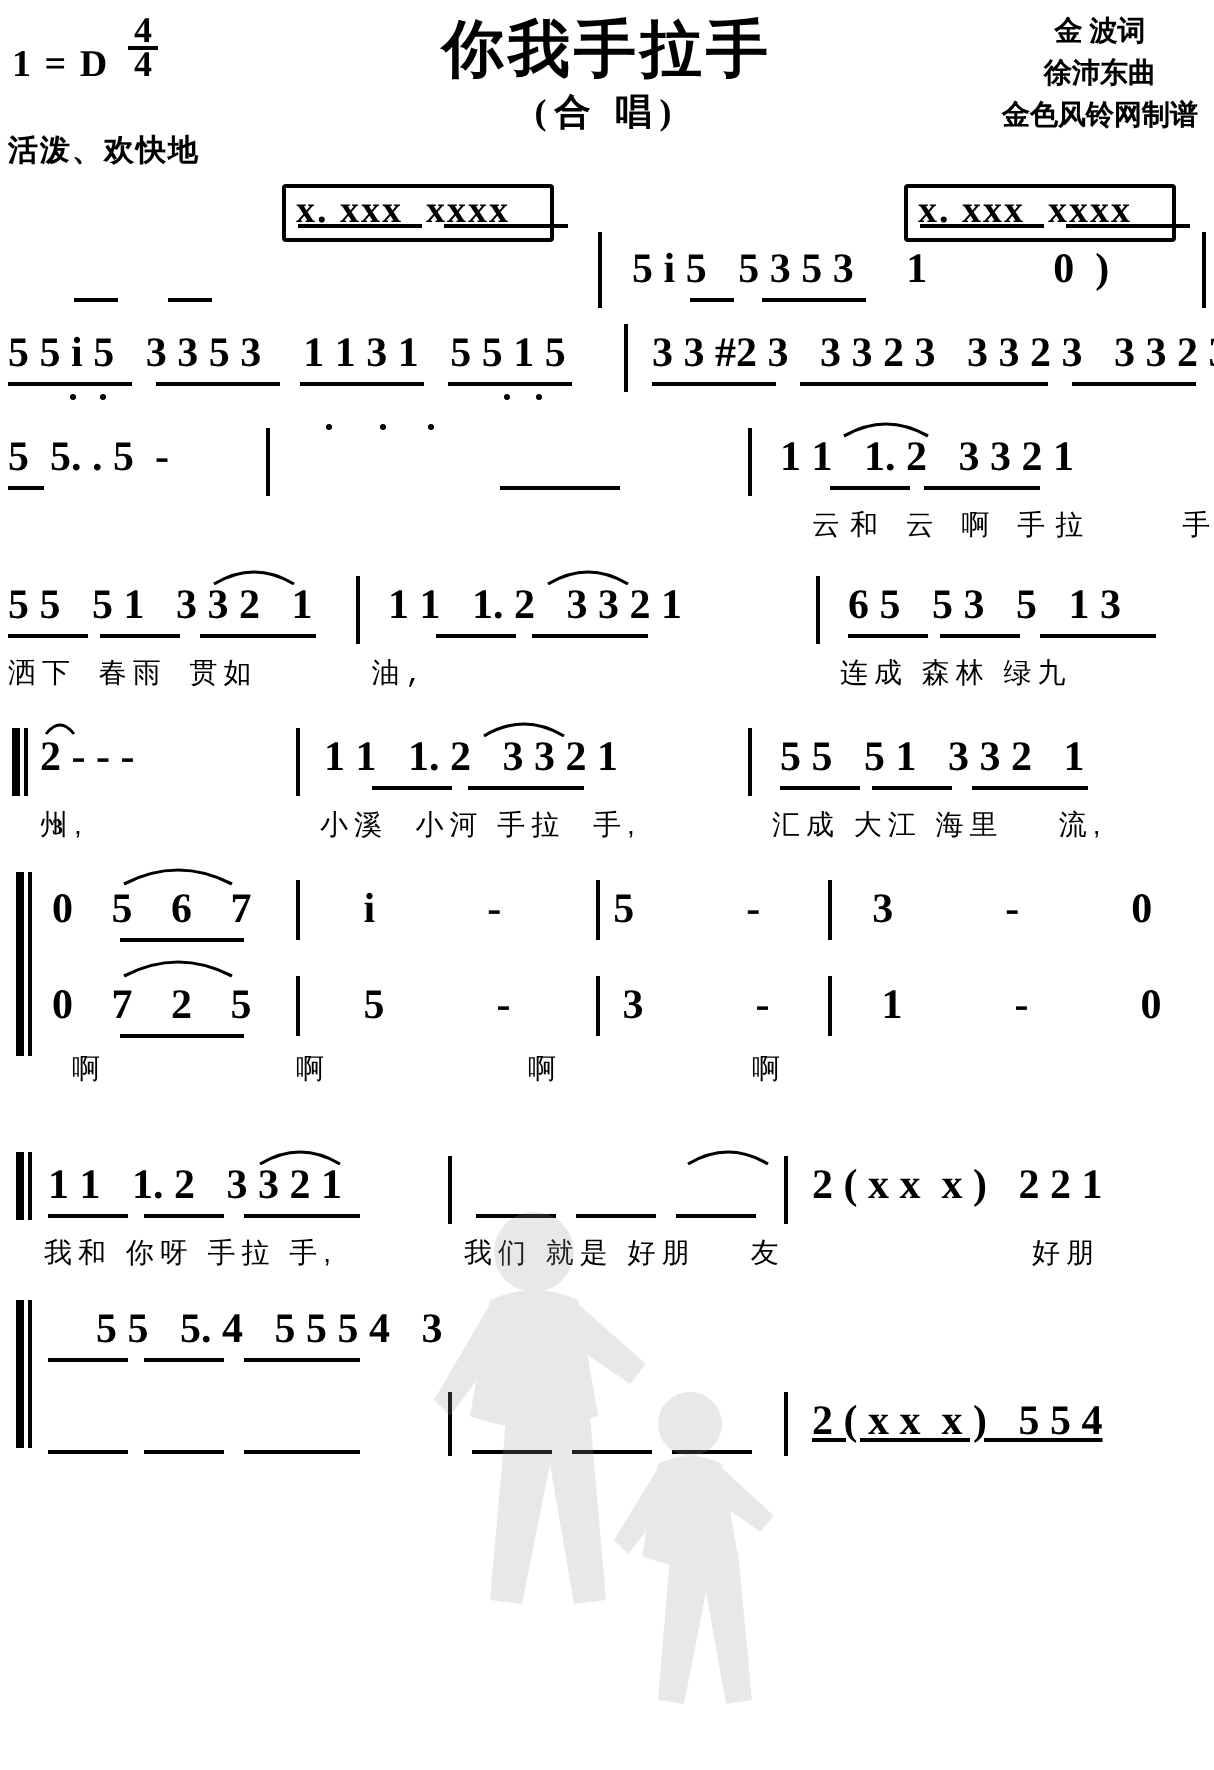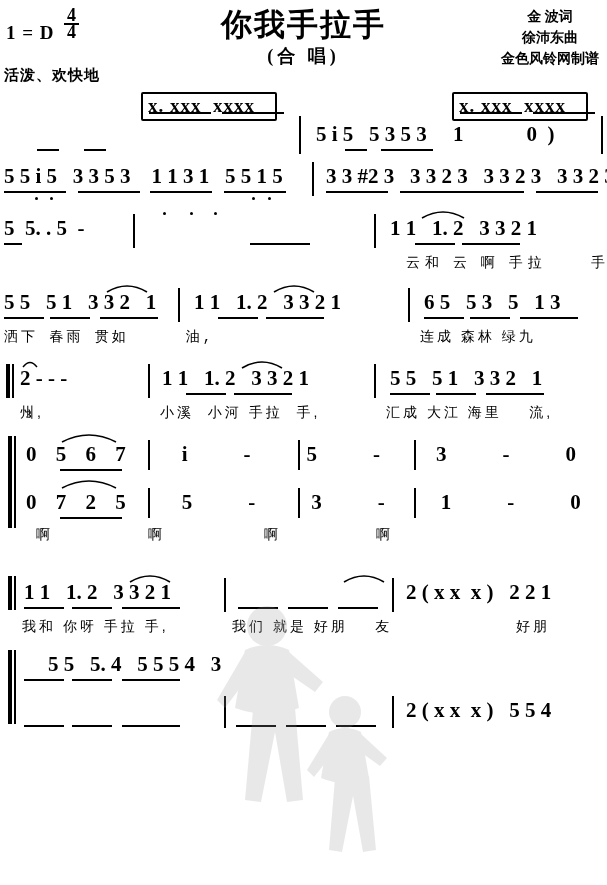--- a/index.html
+++ b/index.html
@@ -301,21 +301,21 @@
       </svg>
     </div>
     <div class="nt" style="left:12px;top:6px;margin-left:36px;">5 5   5. 4   5 5 5 4   3</div>
     <div class="und" style="left:24px;top:31px;width:40px;"></div>
     <div class="und" style="left:72px;top:31px;width:40px;"></div>
     <div class="und" style="left:122px;top:31px;width:58px;"></div>
     <div class="und" style="left:24px;top:77px;width:40px;"></div>
     <div class="und" style="left:72px;top:77px;width:40px;"></div>
     <div class="und" style="left:122px;top:77px;width:58px;"></div>
 
-    <div class="nt" style="left:406px;top:52px;">2 ( x x  x )   5 5 4</div>
+    <div class="nt" style="left:406px;top:52px;text-decoration:underline;">2 ( x x  x )   5 5 4</div>
     <div class="und" style="left:236px;top:77px;width:40px;"></div>
     <div class="und" style="left:286px;top:77px;width:40px;"></div>
     <div class="und" style="left:336px;top:77px;width:40px;"></div>
     <div class="bar" style="left:224px;top:48px;height:32px;"></div>
     <div class="bar" style="left:392px;top:48px;height:32px;"></div>
   </div>
 
   <div class="wm">
     <svg viewBox="0 0 190 295" width="190" height="295">
       <g fill="#9a9a9a">

